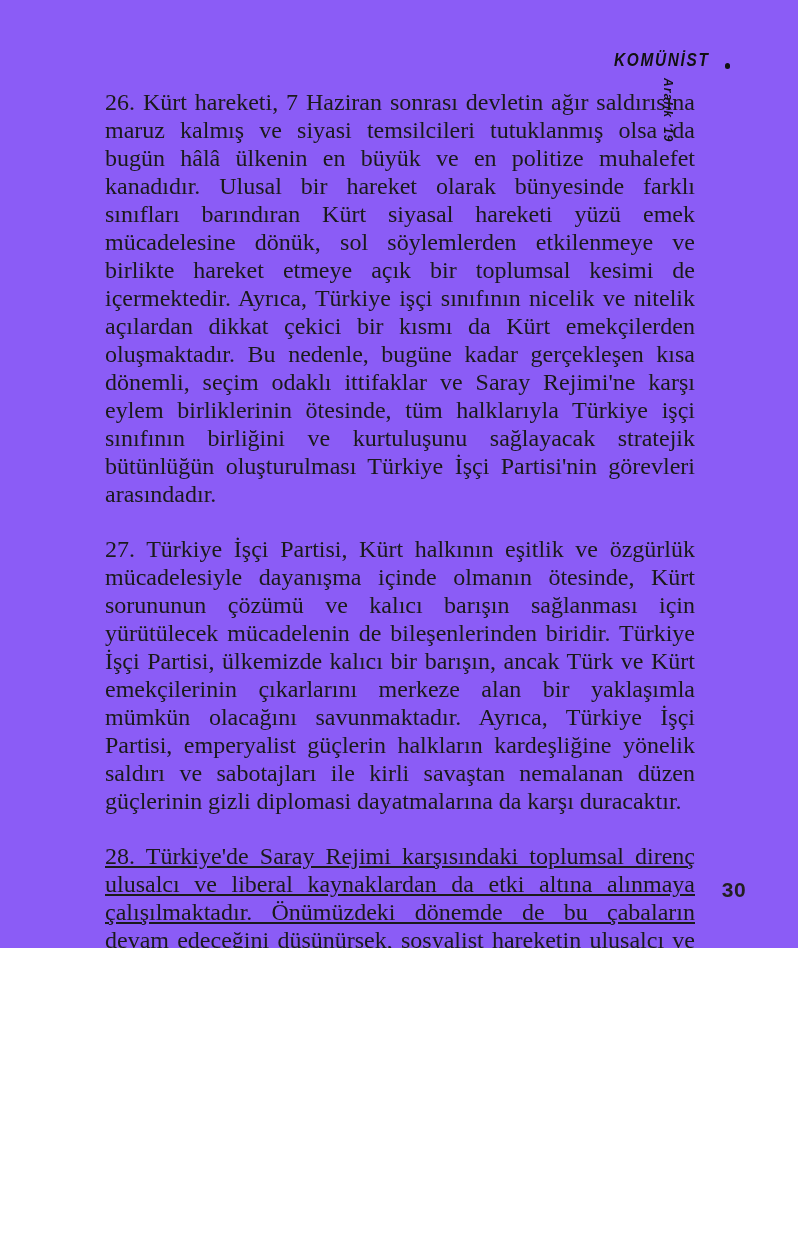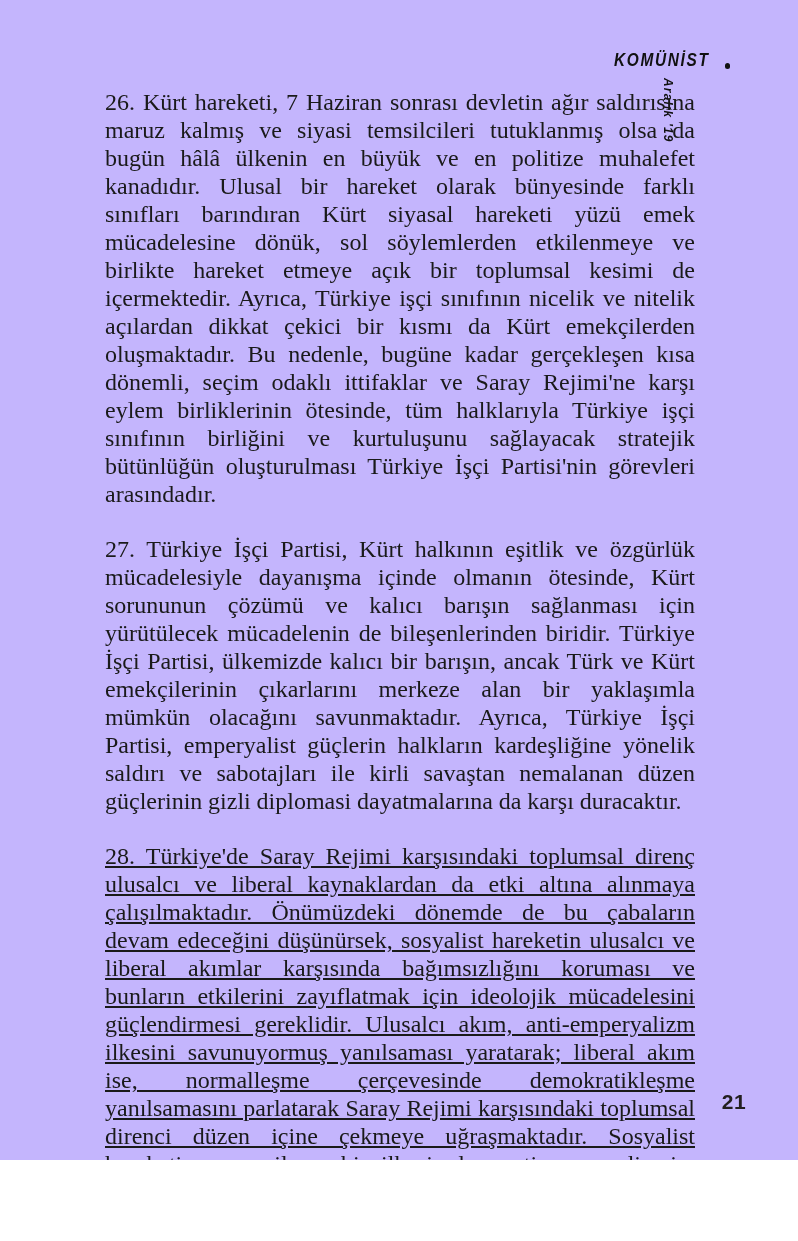--- a/index.html
+++ b/index.html
@@ -11,23 +11,23 @@
 
   body {
     font-family: "Liberation Serif", "DejaVu Serif", serif;
     color: #1a1a1a;
     -webkit-font-smoothing: antialiased;
   }
 
   .page {
     position: relative;
     width: 798px;
-    height: 1160px;
+    height: 948px;
     margin: 0 auto;
-    background: #c4b5fd;
+    background: #8b5cf6;
     overflow: hidden;
     box-sizing: border-box;
   }
 
   
   .running-head {
     position: absolute;
     top: 52px;
     right: 52px;
     width: 200px;
@@ -123,15 +123,15 @@
     <div class="masthead-dot"></div>
     <div class="issue-date">Aralık '19</div>
   </div>
 
   <div class="content">
     <p class="para">26. Kürt hareketi, 7 Haziran sonrası devletin ağır saldırısına maruz kalmış ve siyasi temsilcileri tutuklanmış olsa da bugün hâlâ ülkenin en büyük ve en politize muhalefet kanadıdır. Ulusal bir hareket olarak bünyesinde farklı sınıfları barındıran Kürt siyasal hareketi yüzü emek mücadelesine dönük, sol söylemlerden etkilenmeye ve birlikte hareket etmeye açık bir toplumsal kesimi de içermektedir. Ayrıca, Türkiye işçi sınıfının nicelik ve nitelik açılardan dikkat çekici bir kısmı da Kürt emekçilerden oluşmaktadır. Bu nedenle, bugüne kadar gerçekleşen kısa dönemli, seçim odaklı ittifaklar ve Saray Rejimi'ne karşı eylem birliklerinin ötesinde, tüm halklarıyla Türkiye işçi sınıfının birliğini ve kurtuluşunu sağlayacak stratejik bütünlüğün oluşturulması Türkiye İşçi Partisi'nin görevleri arasındadır.</p>
     <p class="para">27. Türkiye İşçi Partisi, Kürt halkının eşitlik ve özgürlük mücadelesiyle dayanışma içinde olmanın ötesinde, Kürt sorununun çözümü ve kalıcı barışın sağlanması için yürütülecek mücadelenin de bileşenlerinden biridir. Türkiye İşçi Partisi, ülkemizde kalıcı bir barışın, ancak Türk ve Kürt emekçilerinin çıkarlarını merkeze alan bir yaklaşımla mümkün olacağını savunmaktadır. Ayrıca, Türkiye İşçi Partisi, emperyalist güçlerin halkların kardeşliğine yönelik saldırı ve sabotajları ile kirli savaştan nemalanan düzen güçlerinin gizli diplomasi dayatmalarına da karşı duracaktır.</p>
     <p class="para">28. Türkiye'de Saray Rejimi karşısındaki toplumsal direnç ulusalcı ve liberal kaynaklardan da etki altına alınmaya çalışılmaktadır. Önümüzdeki dönemde de bu çabaların devam edeceğini düşünürsek, sosyalist hareketin ulusalcı ve liberal akımlar karşısında bağımsızlığını koruması ve bunların etkilerini zayıflatmak için ideolojik mücadelesini güçlendirmesi gereklidir. Ulusalcı akım, anti-emperyalizm ilkesini savunuyormuş yanılsaması yaratarak; liberal akım ise, normalleşme çerçevesinde demokratikleşme yanılsamasını parlatarak Saray Rejimi karşısındaki toplumsal direnci düzen içine çekmeye uğraşmaktadır. Sosyalist hareketin vazgeçilmez bir ilkesi olan anti-emperyalizmin, meşruiyeti ve güncelliği tartışmasız biçimde geçerlidir. Bununla birlikte, bu tarihsel ilkemizin düzen güçleriyle uzlaşmanın kılıfı yapılması, Saray Rejimi'ne soldan desteğin gerek-</p>
   </div>
 
-  <div class="folio">21</div>
+  <div class="folio">30</div>
 
 </div>
 
 </body></html>

